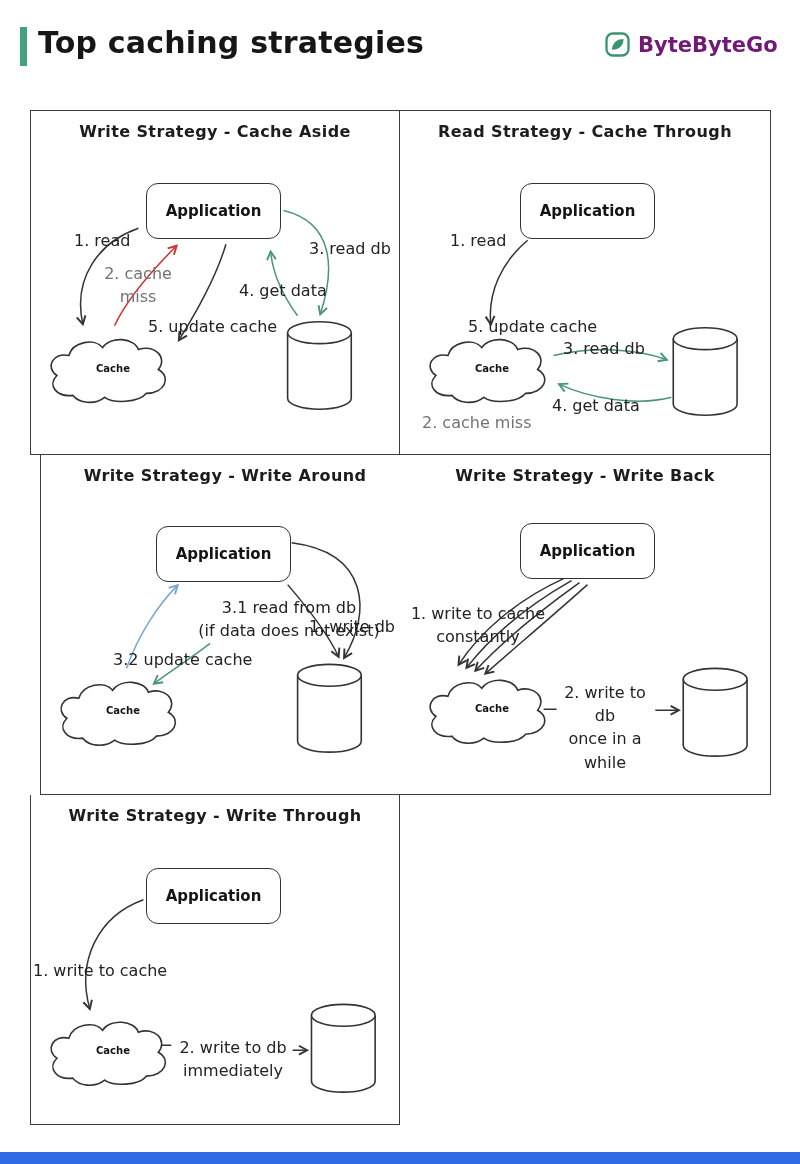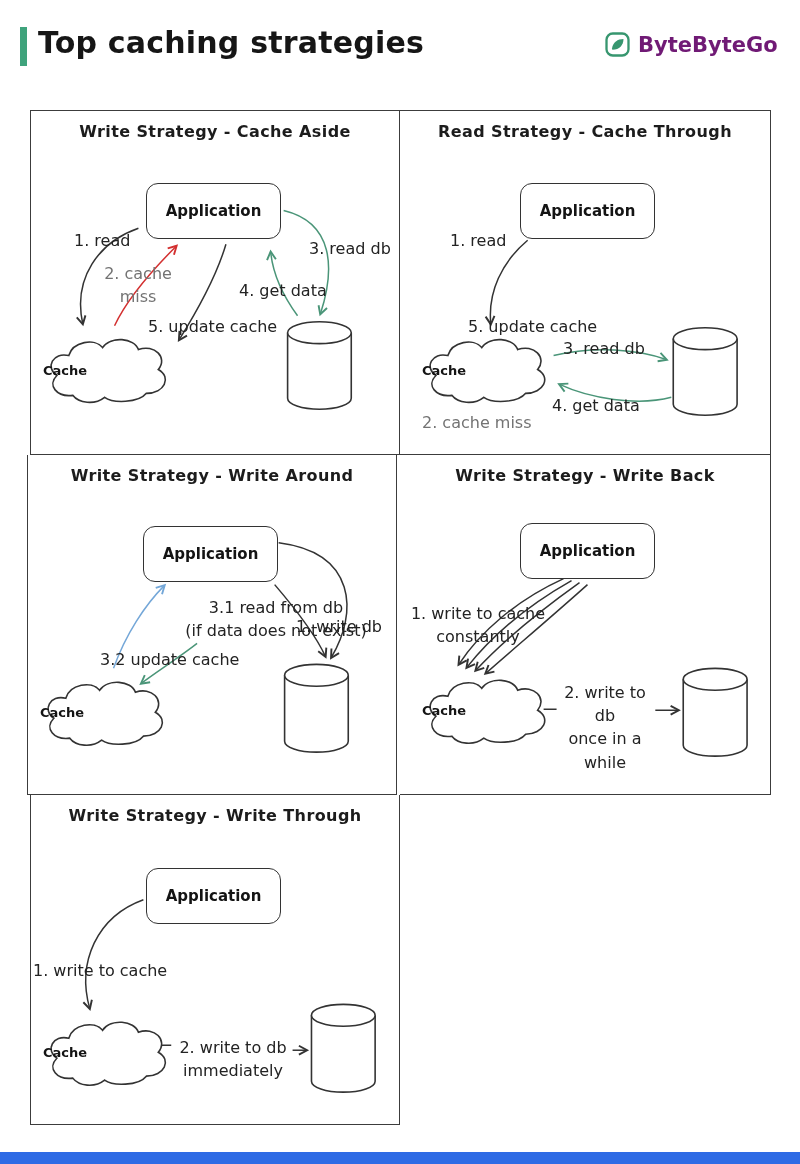--- a/index.html
+++ b/index.html
@@ -17,21 +17,21 @@
   .panel { position:absolute; background:#fff; border:1.6px solid #3c3c3c; }
   .panel.no-left { border-left:none; }
   .panel.no-top  { border-top:none; }
   .panel-title { position:absolute; left:0; right:0; top:11px; text-align:center; font-weight:700; font-size:16px; color:#1c1c1c; letter-spacing:0.4px; }
   .layer { position:absolute; left:0; top:0; width:100%; height:100%; }
   .appbox {
     position:absolute; border:1.7px solid #333; border-radius:12px; background:#fff;
     display:flex; align-items:center; justify-content:center;
     font-weight:700; font-size:15px; color:#141414;text-align:right;
   }
-  .cachelbl { position:absolute; font-weight:700; font-size:13px; color:#141414; }
+  .cachelbl { position:absolute; text-align:center; font-weight:700; font-size:10px; color:#141414; }
   .lbl { position:absolute; font-size:16px; color:#232323; white-space:pre-line; line-height:1.45; }
   .lbl.c { text-align:center; }
   .lbl.red { color:#737373; }
   .bluebar { position:absolute; left:0; top:1152px; width:800px; height:12px; background:#2e6be5; }
   svg { display:block; }
   .shape { fill:#ffffff; stroke:#333333; stroke-width:1.6; }
   .arrow { fill:none; stroke:#333333; stroke-width:1.5; }
   .arrow.g { stroke:#4a9578; }
   .arrow.r { stroke:#d33030; }
   .arrow.b { stroke:#74a7d8; }
@@ -108,21 +108,21 @@
     <div class="panel-title">Read Strategy - Cache Through</div>
     <div class="appbox" style="left:120px; top:72px; width:135px; height:56px;">Application</div>
     <div class="cachelbl" style="left:22px; top:252px; width:140px;">Cache</div>
     <div class="lbl" style="left:50px; top:118px;">1. read</div>
     <div class="lbl" style="left:68px; top:204px;">5. update cache</div>
     <div class="lbl" style="left:163px; top:226px;">3. read db</div>
     <div class="lbl" style="left:152px; top:283px;">4. get data</div>
     <div class="lbl red" style="left:22px; top:300px;">2. cache miss</div>
   </section>
 
-  <section class="panel no-top" style="left:27px; top:455px; width:370px; height:340px;">
+  <section class="panel no-top" style="left:40px; top:455px; width:370px; height:340px;">
     <svg class="layer" viewBox="0 0 370 340" preserveAspectRatio="none">
       <path class="arrow b" marker-end="url(#ah-b)" d="M86,214 C98,180 118,150 137,131"></path>
       <path class="arrow" marker-end="url(#ah-k)" d="M252,88 C330,98 332,158 305,203"></path>
       <path class="arrow" marker-end="url(#ah-k)" d="M248,130 C272,158 290,182 299,202"></path>
       <path class="arrow g" marker-end="url(#ah-g)" d="M170,189 C152,203 130,217 114,229"></path>
       <path class="shape" transform="translate(12,218)" d="M30,66 C14,68 4,56 14,46 C2,38 10,22 26,26 C30,12 52,8 60,18 C68,6 92,8 96,20 C112,14 126,28 116,40 C130,48 122,64 104,64 C96,74 70,74 62,68 C52,76 36,74 30,66 Z"></path>
       <g transform="translate(256,208)">
         <path class="shape" d="M2,13 V79 a32,11 0 0 0 64,0 V13"></path>
         <ellipse class="shape" cx="34" cy="13" rx="32" ry="11"></ellipse>
       </g>

